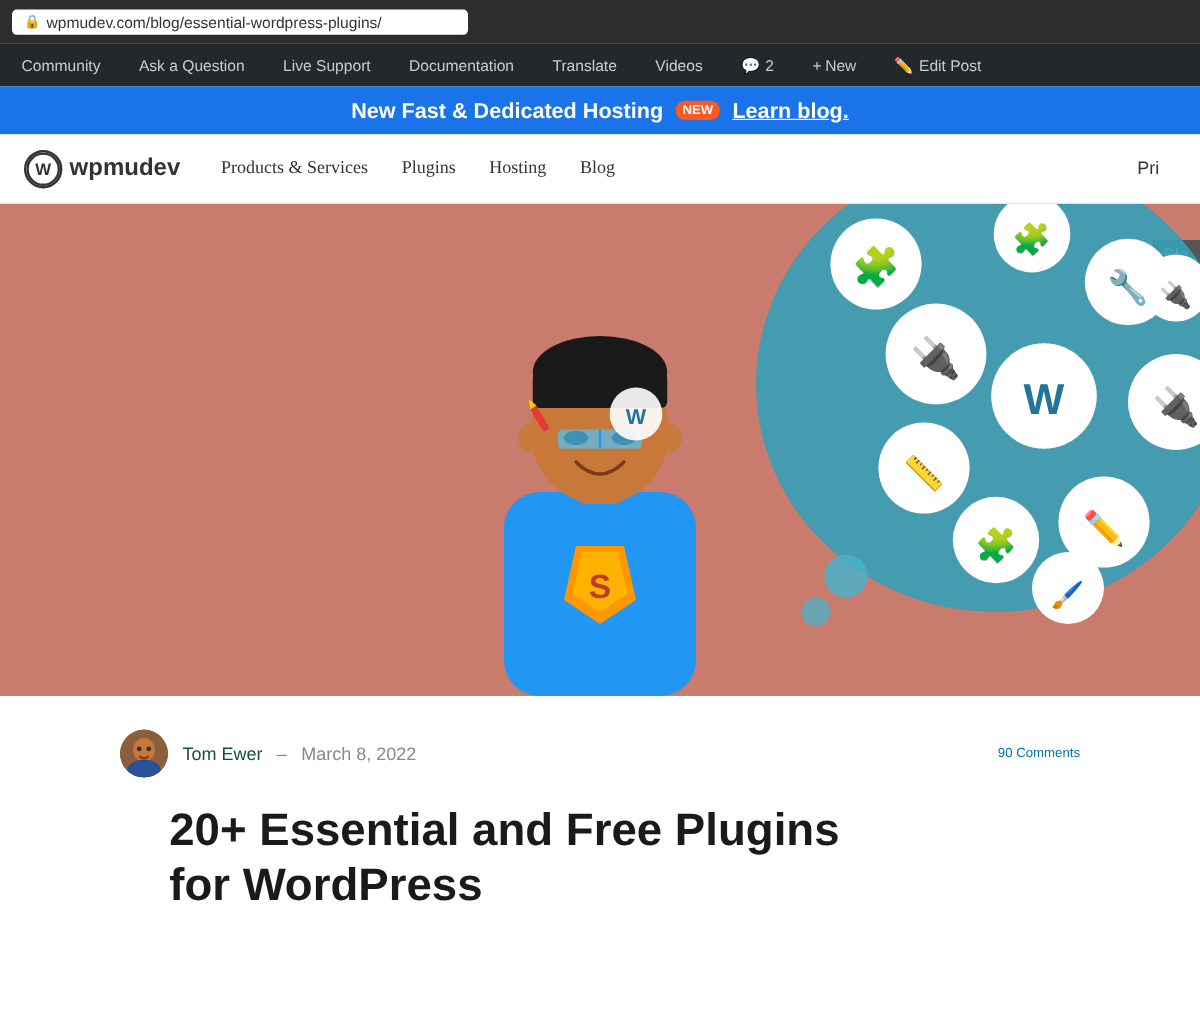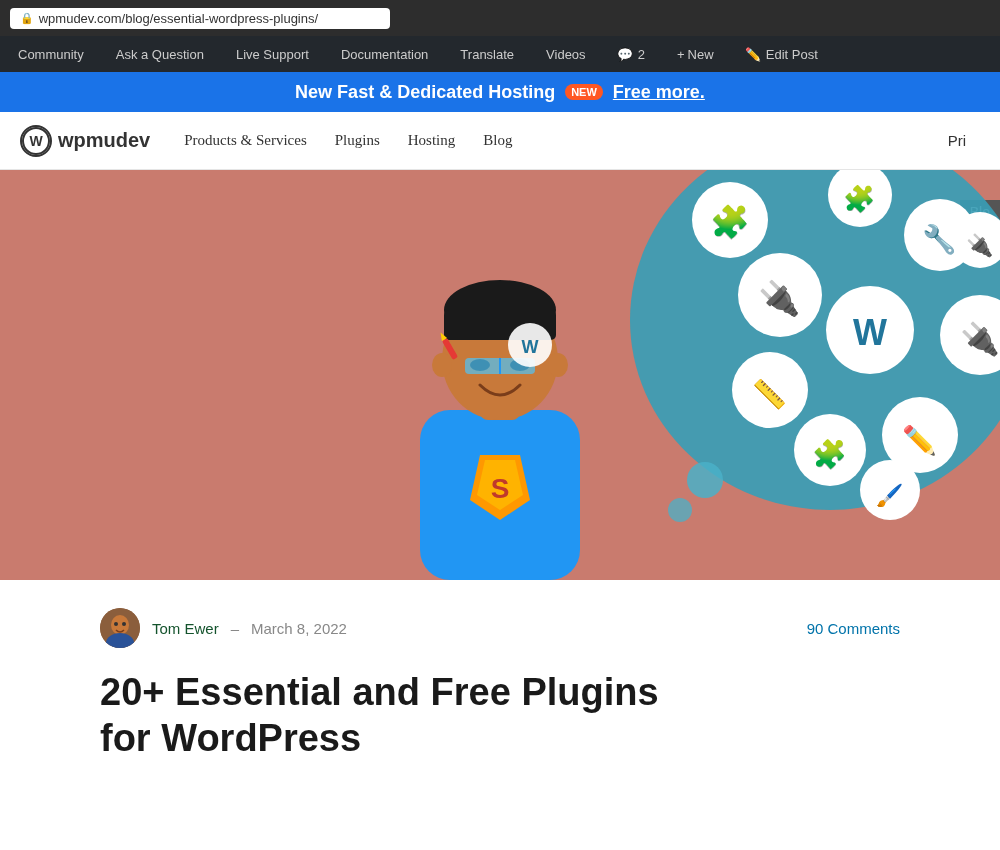--- a/index.html
+++ b/index.html
@@ -161,25 +161,26 @@
     }
     .author-avatar {
       width: 40px; height: 40px; border-radius: 50%;
       background: #8B5E3C;
       display: flex; align-items: center; justify-content: center;
       overflow: hidden;
       position: relative;
     }
     .author-name { font-size: 15px; color: #14532d; }
     .author-date { font-size: 15px; color: #888; }
-    .comments-link { color: #0073aa; font-size: 15px; text-decoration: none; }
+    .comments-link { color: #0073aa; font-size: 11px; text-decoration: none; }
 
     
     .post-title-area {
       padding: 12px 100px 20px;
+      margin-left: 41px;
     }
     .post-title {
       font-size: 38px;
       font-weight: 800;
       color: #1a1a1a;
       line-height: 1.2;
     }
 
     
     .teal-bubble {
@@ -217,21 +218,21 @@
   </a>
   <a href="#" class="edit-icon">
     <span>✏️</span>
     <span>Edit Post</span>
   </a>
 </div>
 
 <div class="promo-banner">
   <span>New Fast &amp; Dedicated Hosting</span>
   <span class="new-badge">NEW</span>
-  <a href="#" class="learn-more">Free more.</a>
+  <a href="#" class="learn-more">Learn blog.</a>
 </div>
 
 <nav class="main-nav">
   <div class="logo">
     <div class="logo-icon">
       <svg width="28" height="28" viewBox="0 0 28 28" fill="none">
         <circle cx="14" cy="14" r="13" stroke="#333" stroke-width="2" fill="none"></circle>
         <text x="14" y="19" text-anchor="middle" font-size="14" fill="#333" font-weight="bold">W</text>
       </svg>
     </div>

